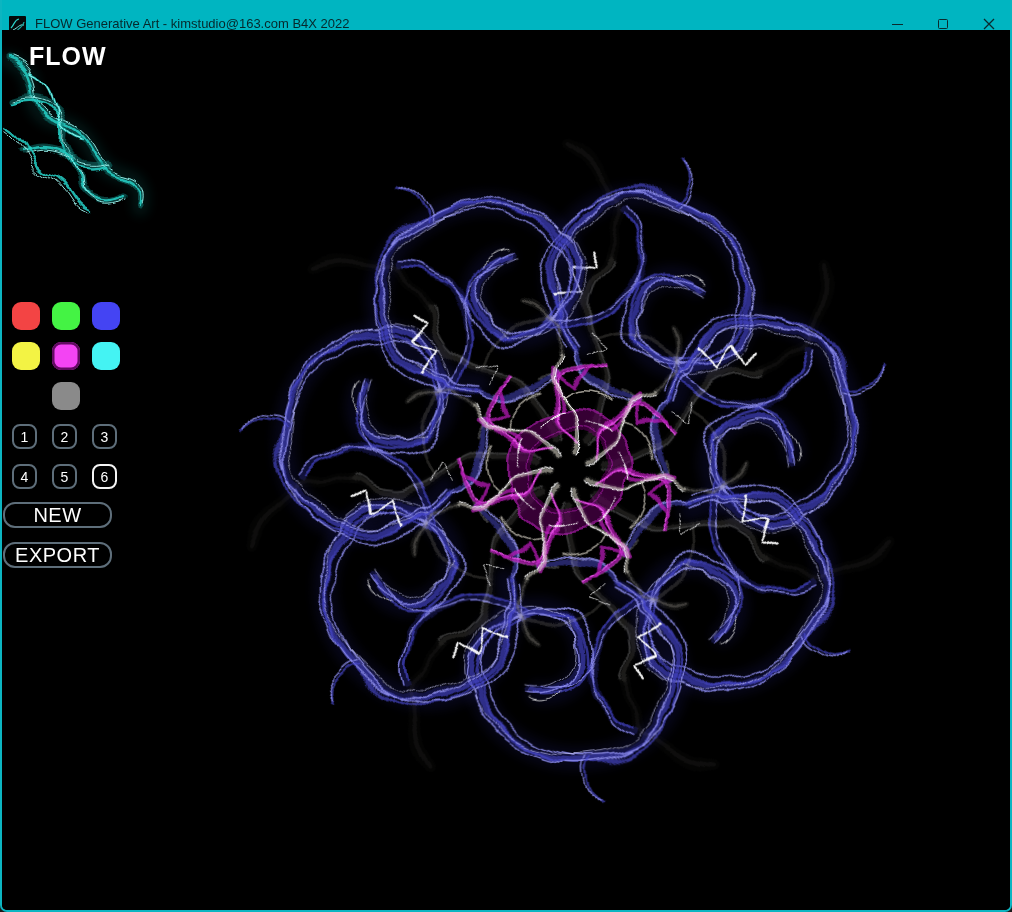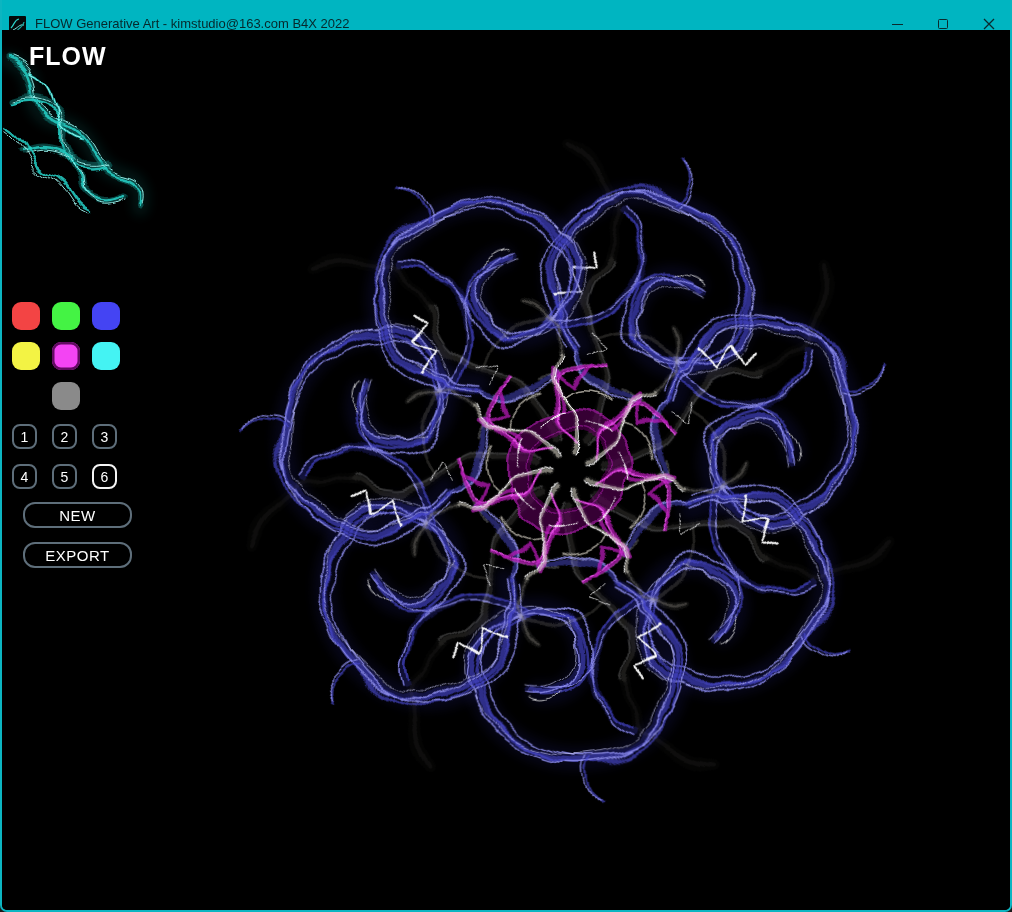--- a/index.html
+++ b/index.html
@@ -38,23 +38,23 @@
   .swatch.selected{box-shadow:inset 0 0 0 2.5px rgba(70,0,70,.85);}
   
   .vbtn{
     position:absolute;width:25px;height:25px;border-radius:8px;
     border:2px solid var(--button-border,#5e6e7a);background:transparent;
     color:var(--text,#fff);font-family:inherit;font-size:14px;line-height:1;
     display:flex;align-items:center;justify-content:center;padding:0;
   }
   .vbtn.selected{border-color:var(--button-border-active,#f5f5f5);}
   .action{
-    position:absolute;left:21px;width:109px;height:26px;border-radius:12px;
+    position:absolute;left:1px;width:109px;height:26px;border-radius:12px;
     border:2px solid var(--button-border,#5e6e7a);background:transparent;
-    color:var(--text,#fff);font-family:inherit;font-size:15px;letter-spacing:.5px;
+    color:var(--text,#fff);font-family:inherit;font-size:20px;letter-spacing:.5px;
     display:flex;align-items:center;justify-content:center;padding:0;
   }
   
   .art path,.art circle{fill:none;stroke-linecap:round;stroke-linejoin:round;}
   .f0{stroke:var(--art-blue-deep,#2a2a9a);stroke-width:22;opacity:.16}
   .f1{stroke:var(--art-blue-deep,#2a2a9a);stroke-width:9;opacity:.32}
   .f2{stroke:var(--art-blue-mid,#4a4ace);stroke-width:4.5;opacity:.5}
   .f3{stroke:var(--art-blue-mid,#4a4ace);stroke-width:2.6;opacity:.65}
   .f4{stroke:var(--art-blue-light,#8e8eec);stroke-width:1.5;opacity:.85}
   .f5{stroke:var(--art-blue-pale,#cdcdfa);stroke-width:.8;opacity:.8}

